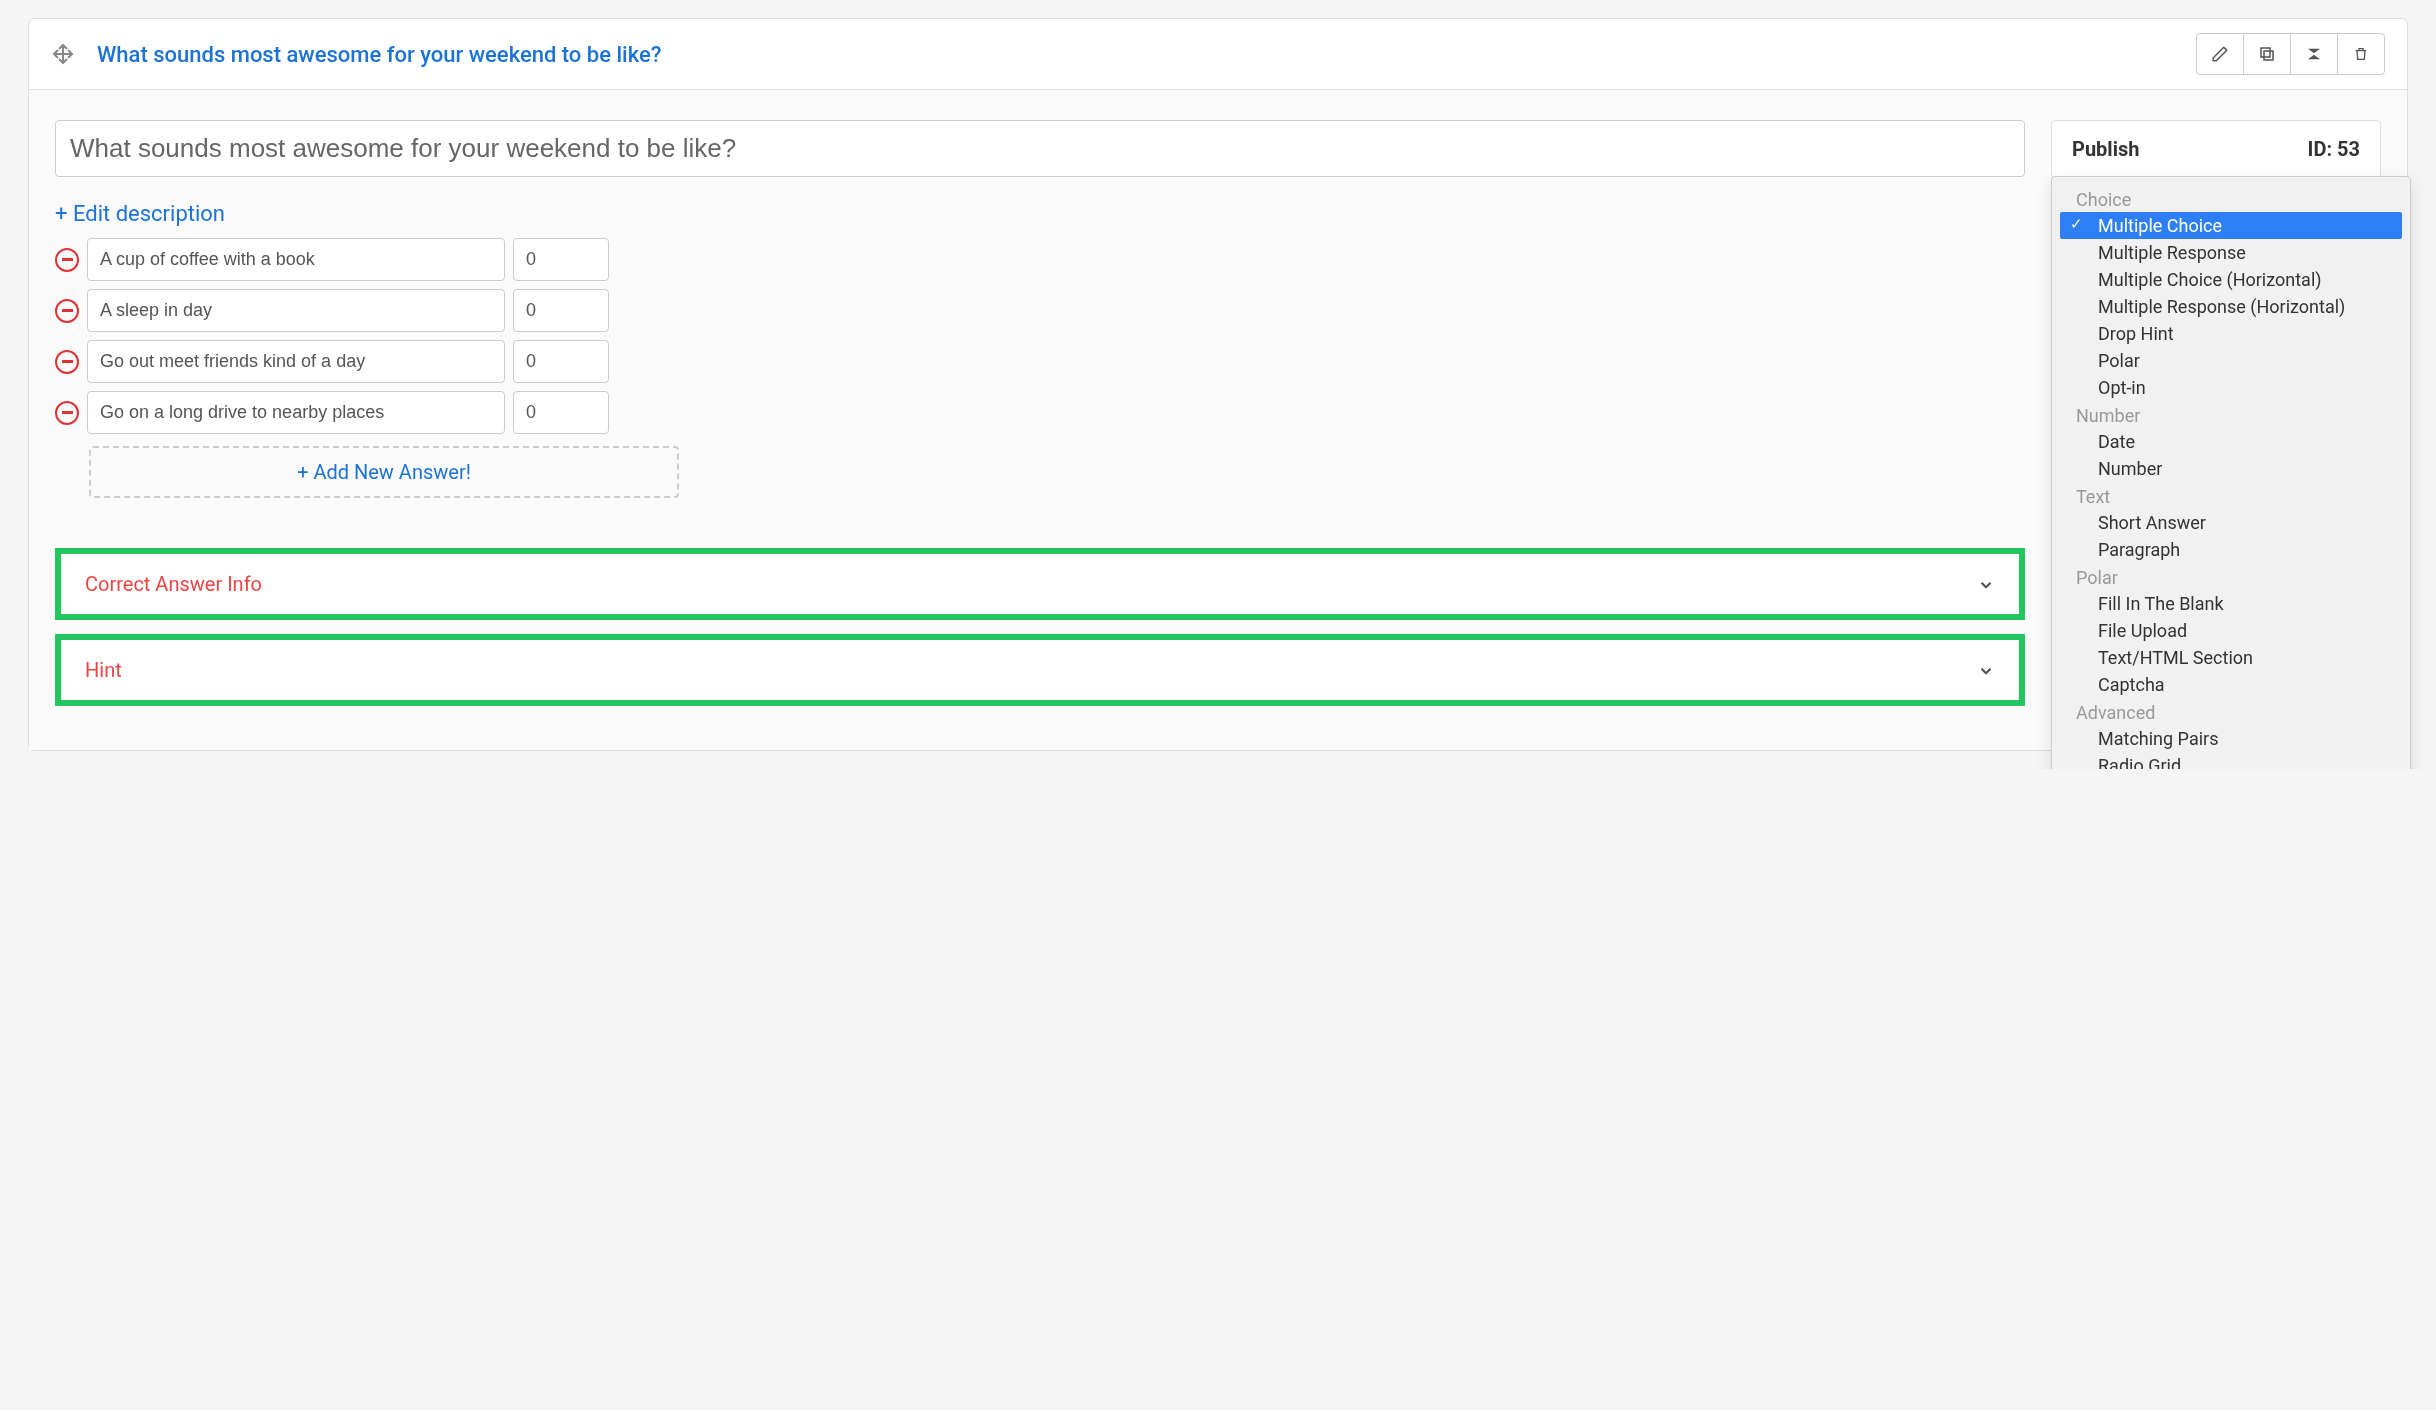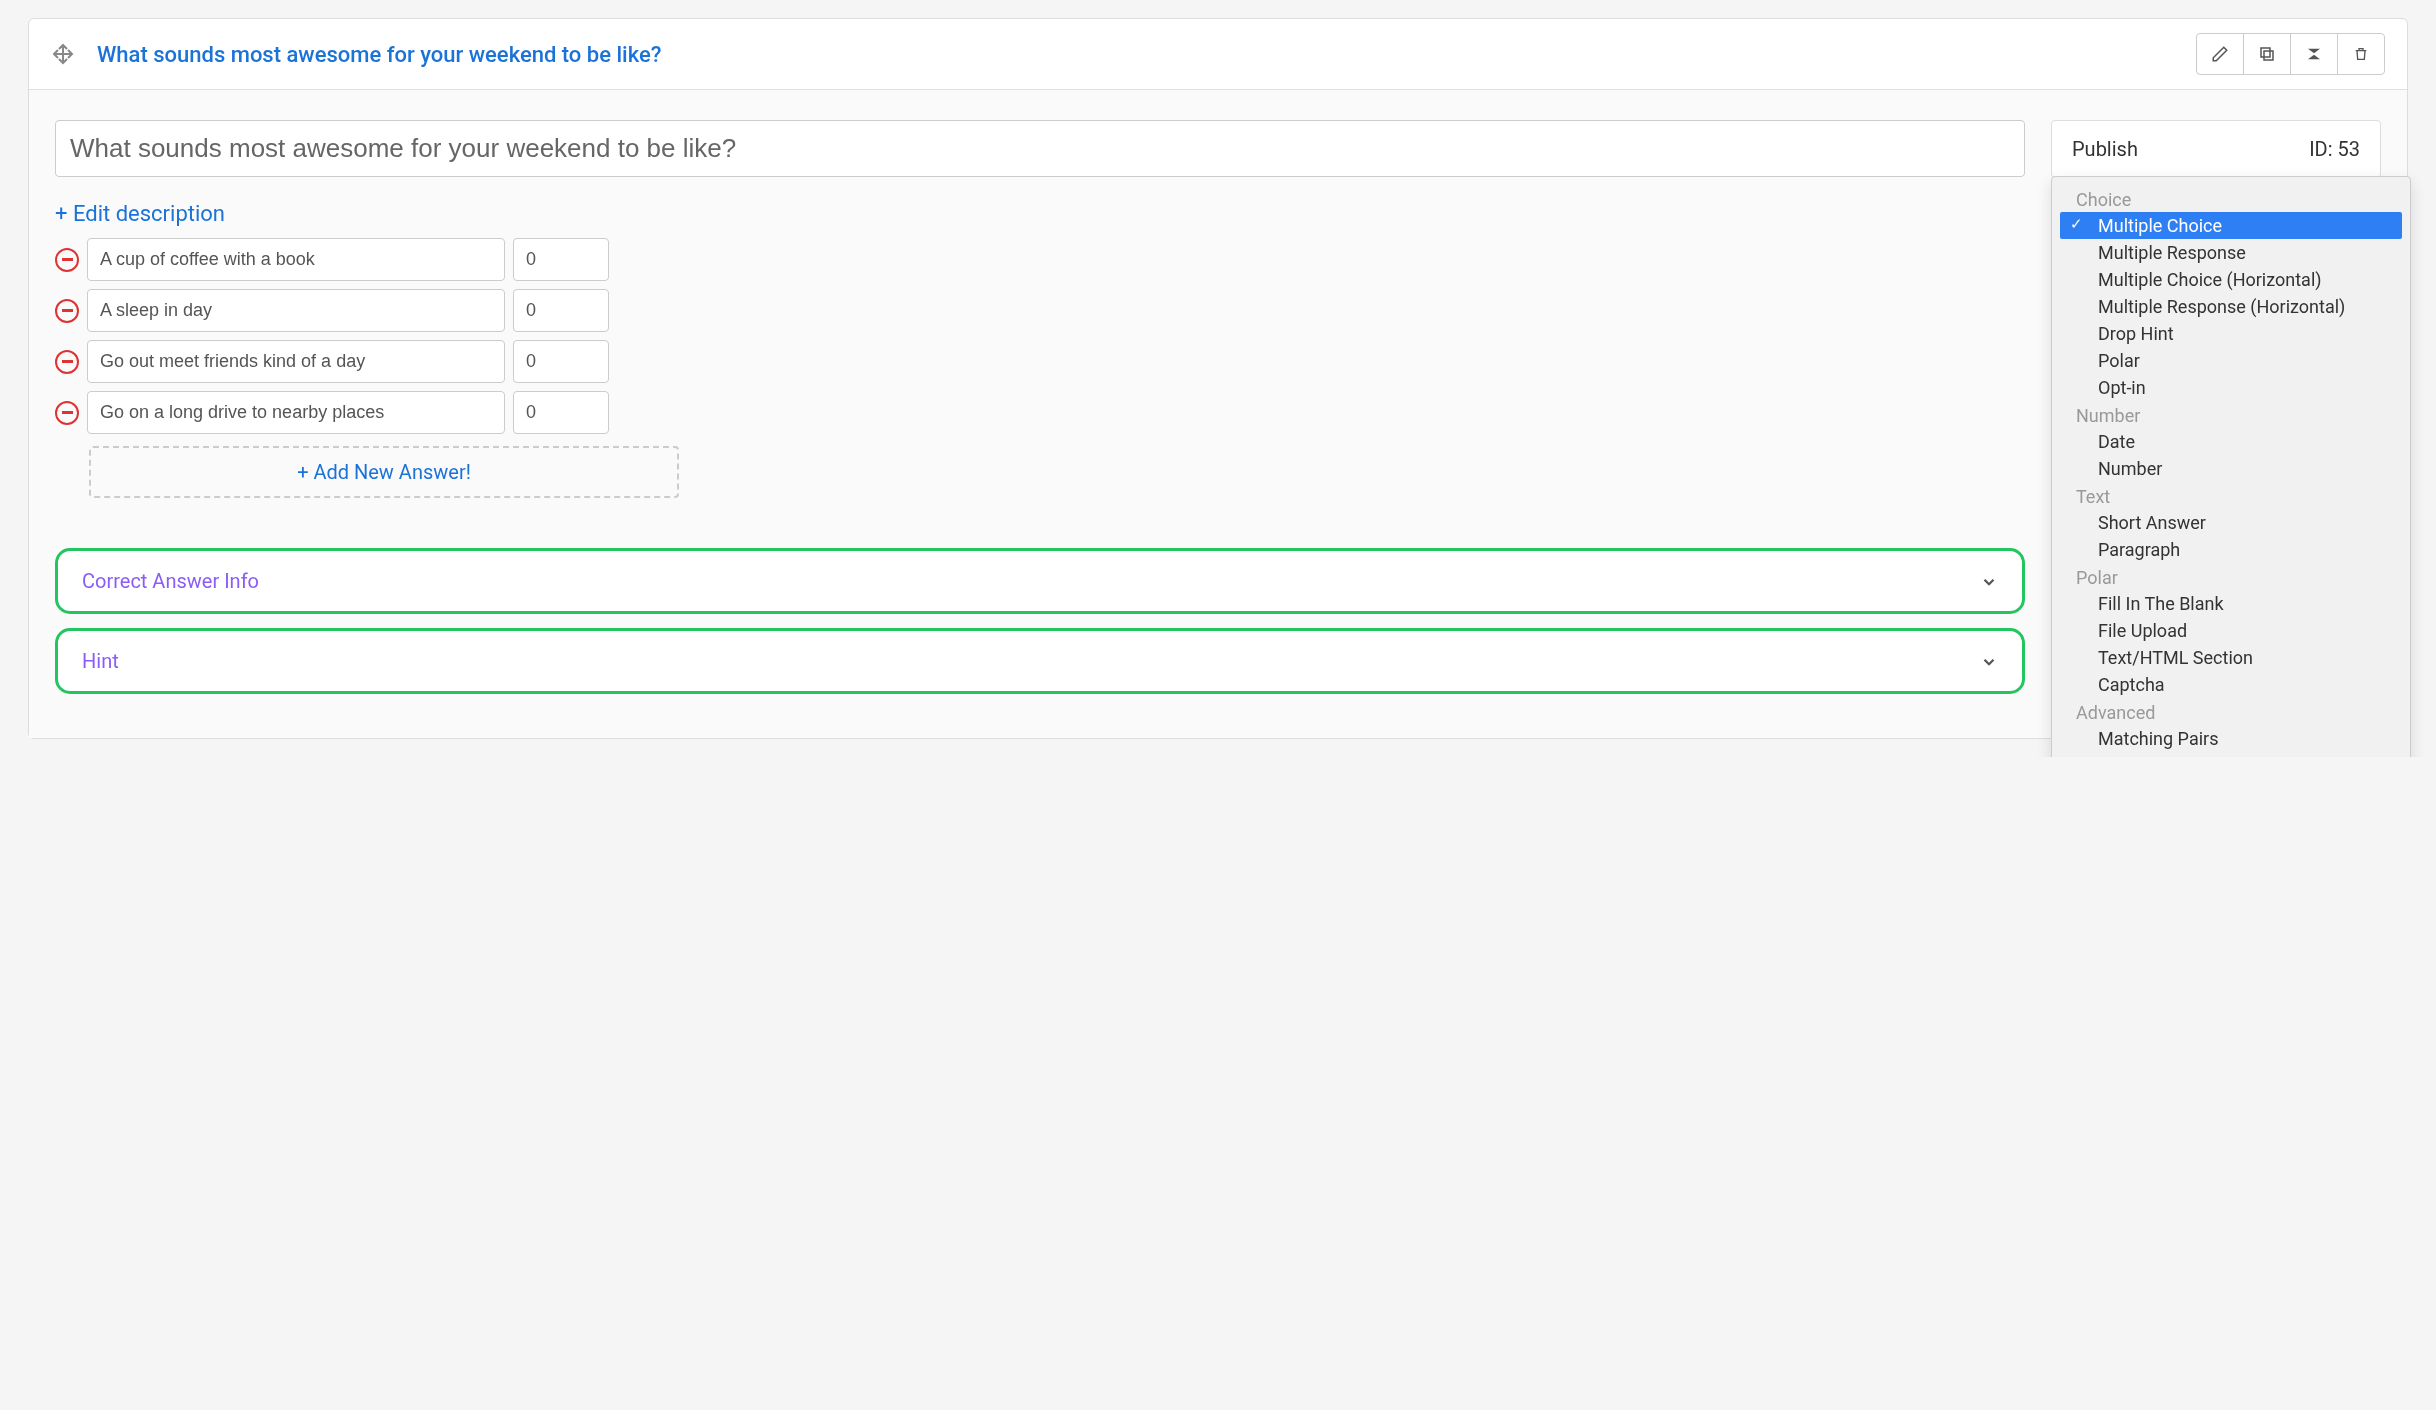--- a/index.html
+++ b/index.html
@@ -143,45 +143,45 @@
   }
 
   .acc {
     margin-top: 50px;
     display: flex;
     flex-direction: column;
     gap: 14px;
   }
   .acc-item {
     background: #fff;
-    border: 3px solid #22c55e;
-    border-radius: 15px;
+    border: 6px solid #22c55e;
+    border-radius: 0;
     padding: 18px 24px;
     display: flex;
     align-items: center;
     justify-content: space-between;
     cursor: pointer;
-    color: #8b5cf6;
+    color: #ef4444;
     font-size: 20px;
   }
   .chevron-down {
     width: 18px; height: 18px;
     display: inline-block;
   }
   .chevron-down svg { width: 100%; height: 100%; }
 
   .publish-box {
     background: #fff;
     border: 1px solid #ddd;
     border-radius: 4px;
     padding: 16px 20px;
     display: flex;
     justify-content: space-between;
     align-items: center;
-    font-weight: 400;
+    font-weight: 700;
     font-size: 20px;
   }
 
   
   .dropdown {
     position: absolute;
     top: 56px;
     left: 0;
     width: 360px;
     background: #f1f1f1;

